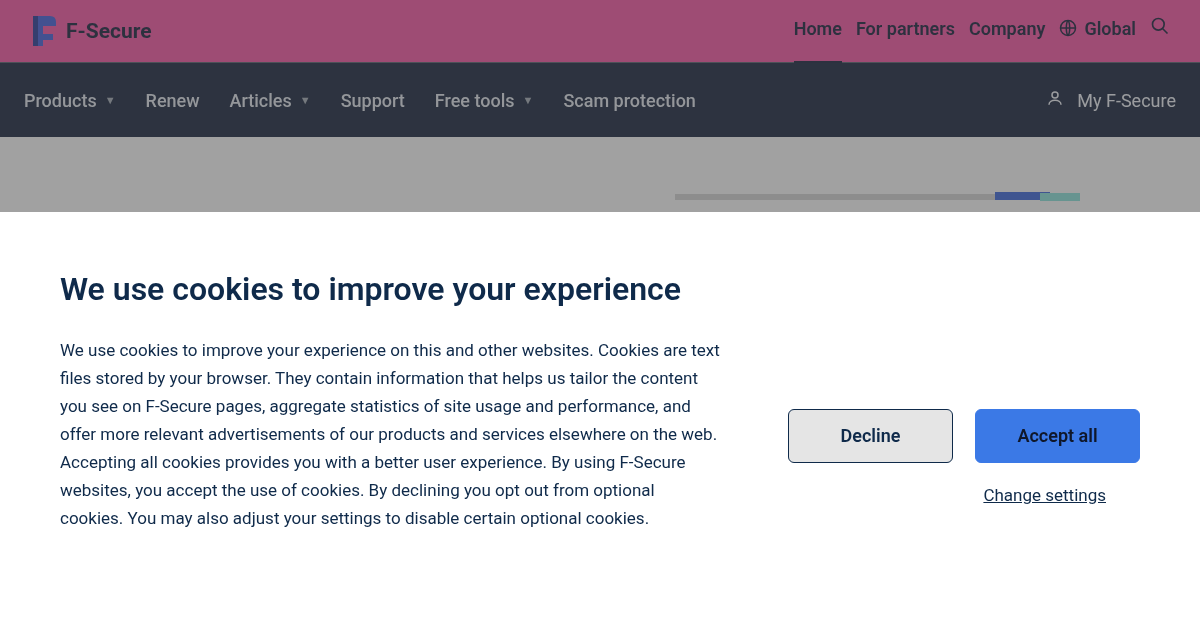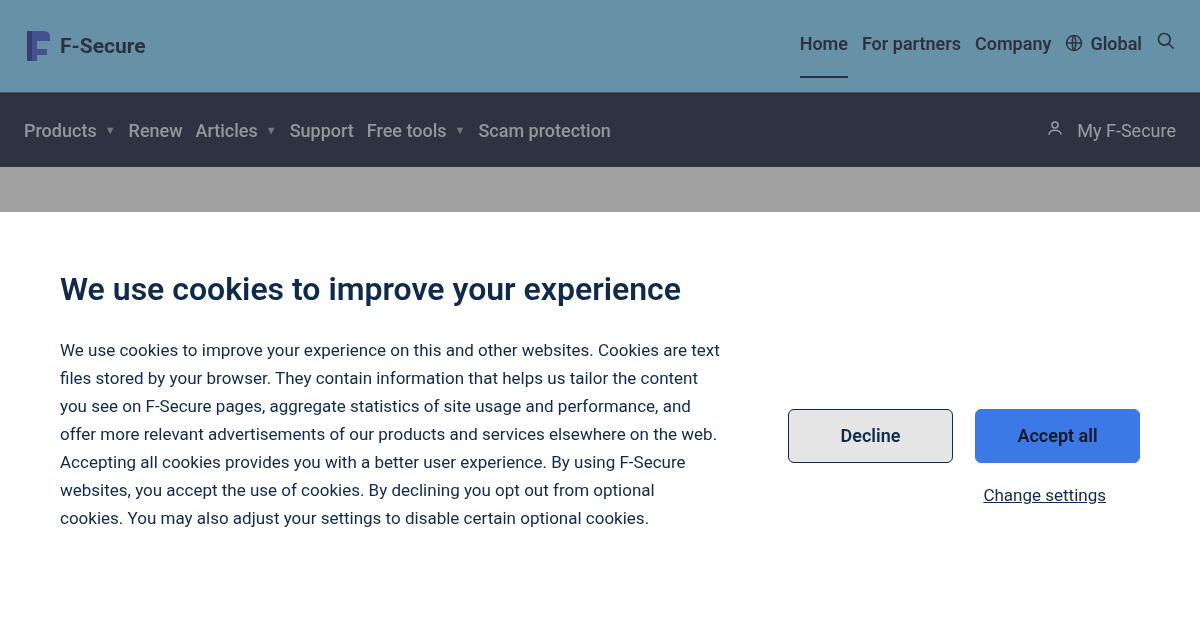--- a/index.html
+++ b/index.html
@@ -12,23 +12,23 @@
     }
     .page-wrap {
       position: relative;
       width: 100%;
       height: 100%;
     }
     .top-header {
       display: flex;
       align-items: center;
       justify-content: space-between;
-      padding: 18px 24px;
-      background: #7dd3fc;
-      height: 92px;
+      padding: 18px 30px;
+      background: #ec4899;
+      height: 62px;
     }
     .logo-area {
       display: flex;
       align-items: center;
       gap: 10px;
     }
     .logo-mark {
       width: 26px;
       height: 30px;
     }
@@ -72,21 +72,21 @@
       color: #c9cfd6;
       display: flex;
       align-items: center;
       justify-content: space-between;
       padding: 0 24px;
       height: 75px;
       border-top: 1px solid #4a5260;
     }
     .sub-nav-left {
       display: flex;
-      gap: 13px;
+      gap: 30px;
       align-items: center;
     }
     .sub-nav-item {
       font-size: 18px;
       font-weight: 500;
       color: #d8dde4;
       cursor: pointer;
       display: flex;
       align-items: center;
       gap: 8px;

